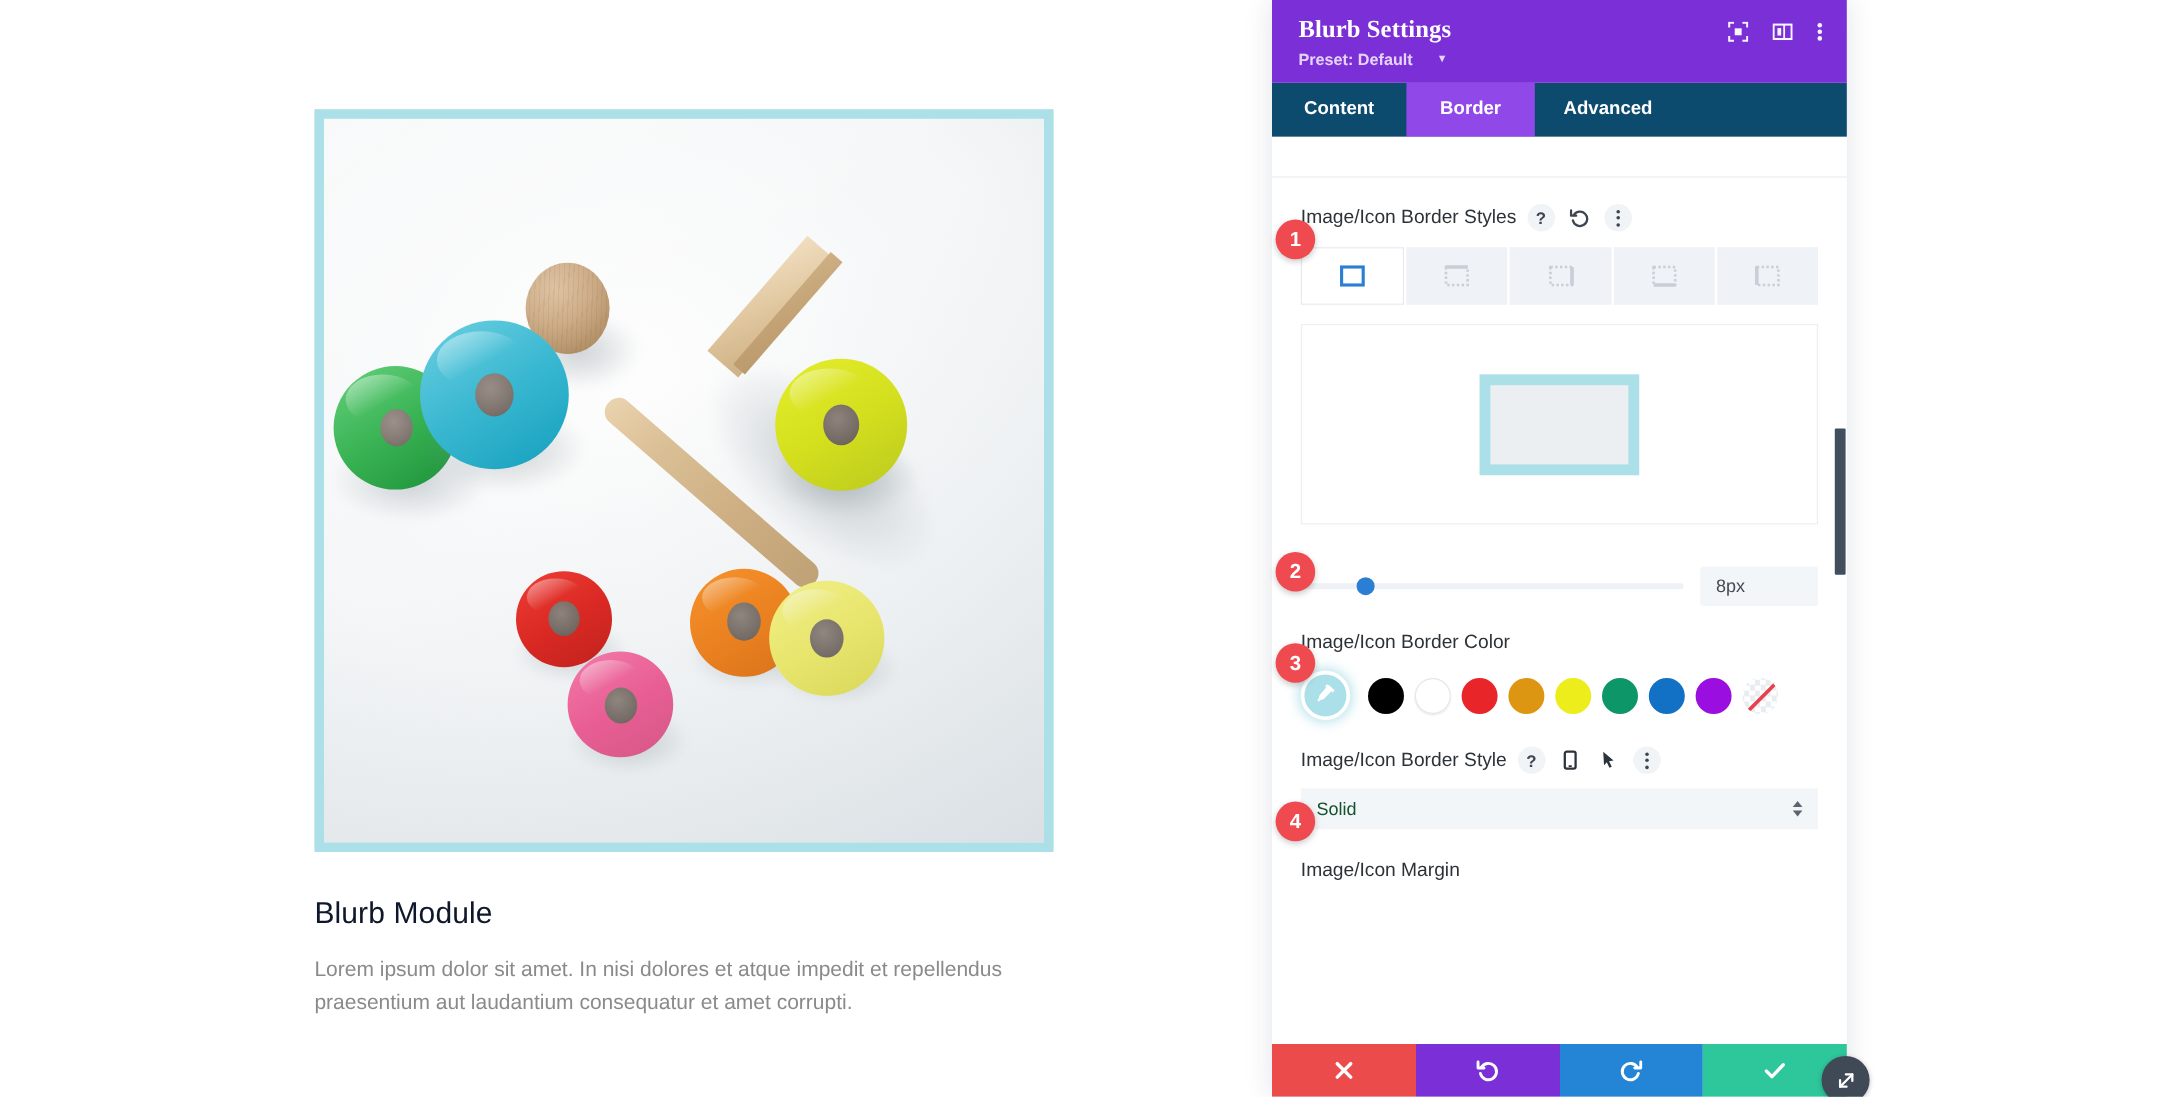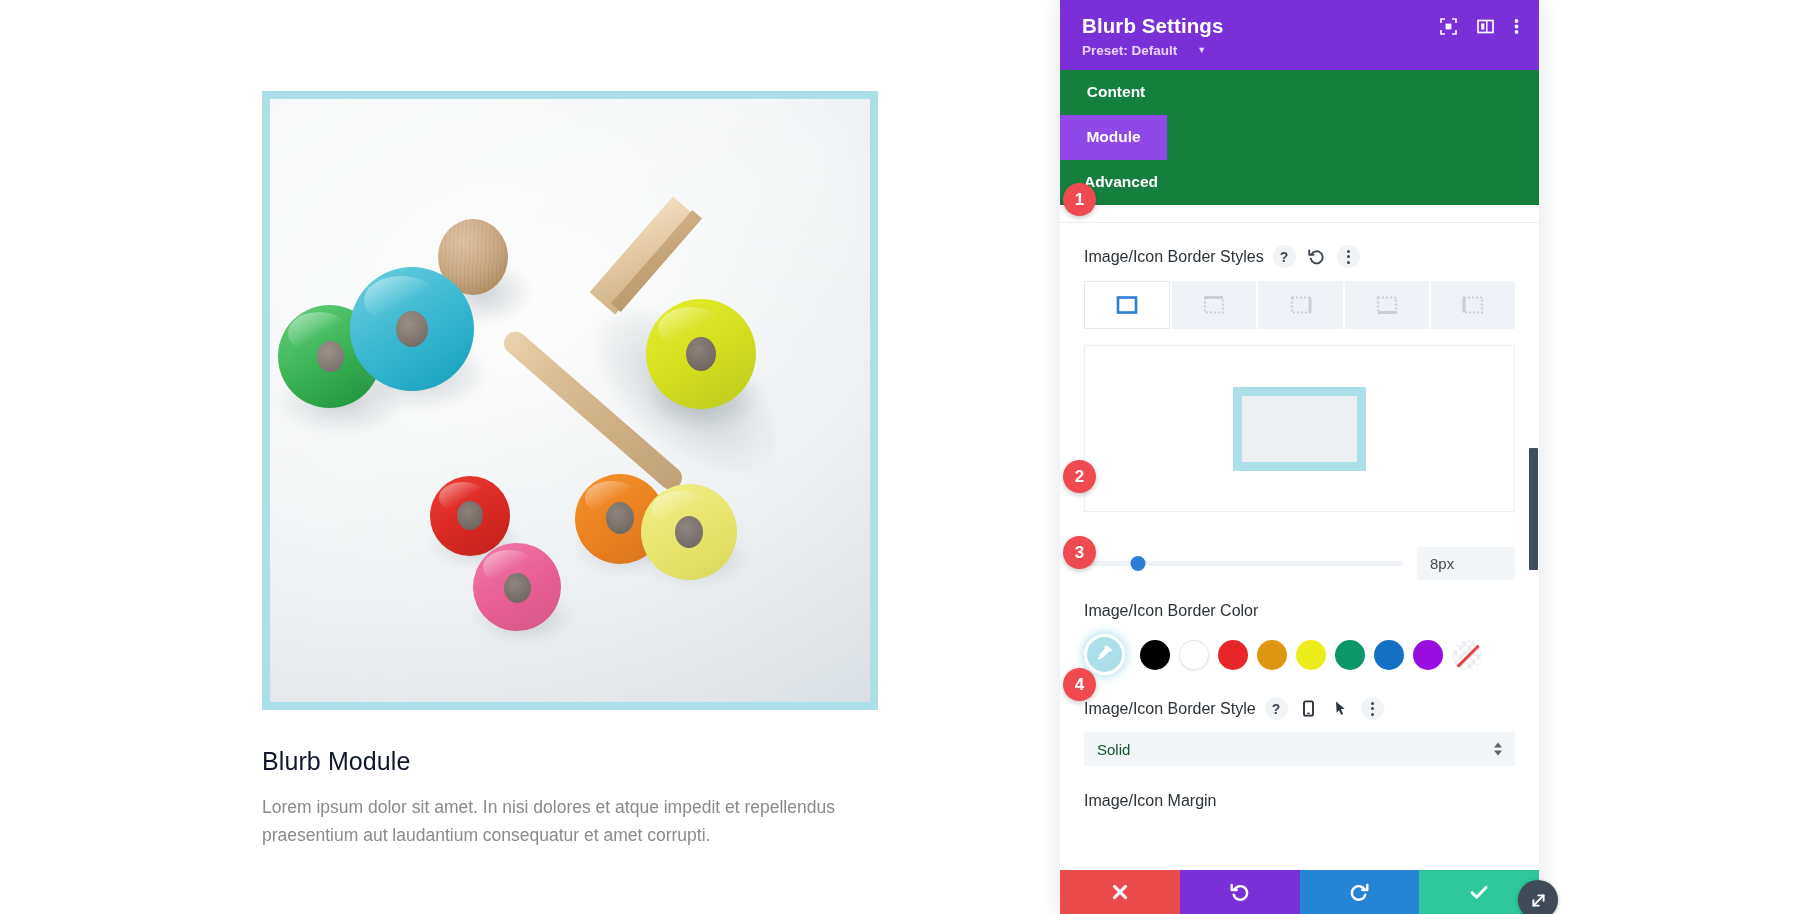--- a/index.html
+++ b/index.html
@@ -94,39 +94,39 @@
   .panel {
     position: absolute; left: 1060px; top: 0;
     width: 479px; height: 914px;
     background: #f4f8fc;
     display: flex; flex-direction: column;
     box-shadow: 0 0 22px rgba(20,40,70,.13);
   }
   .panel-head { background: #7a2fd4; background: #7b2fd6; padding: 14px 20px 12px 22px; position: relative; }
   .panel-head { background: #7a30d6; }
   .panel-title-row { display: flex; align-items: flex-start; justify-content: space-between; }
-  .panel-title { color: #fff; font-size: 20.5px; font-weight: 700; letter-spacing: .1px; }
+  .panel-title { color: #fff; font-size: 20.5px; font-weight: 700; letter-spacing: .1px; font-family: Liberation Serif, serif; }
   .head-icons { display: flex; align-items: center; gap: 20px; padding-top: 4px; }
   .head-icons .hi { cursor: pointer; opacity: .95; display: flex; }
   .preset-row { margin-top: 5px; display: flex; align-items: center; gap: 20px; }
   .preset-text { color: #e6d4f8; font-size: 13.5px; font-weight: 700; }
   .caret-tiny { color: #e6d4f8; font-size: 9px; line-height: 1; }
 
-  .tabs { display: flex; background: #15803d; flex-direction: column; }
+  .tabs { display: flex; background: #0c4a6e; }
   .tab {
     padding: 13px 0 14px 0;
     color: #fff; font-size: 15.5px; font-weight: 700;
     cursor: pointer; text-align: center;
   }
   .tab.t-content { width: 112px; }
   .tab.t-design  { width: 107px; background: #9148e8; }
   .tab.t-adv     { width: 122px; }
 
   .panel-body { flex: 1; background: #fff; position: relative; overflow: hidden; }
-  .body-scroll { position: absolute; inset: 0; padding: 0 24px; }
+  .body-scroll { position: absolute; inset: 0; padding: 16px 24px; }
 
   .top-stub { height: 18px; border-bottom: 1px solid #eaeef2; margin: 0 -24px 0 -24px; }
 
   .field { padding-top: 22px; }
   .field-label-row { display: flex; align-items: center; gap: 9px; }
   .field-label { font-size: 16px; color: #2c3338; font-weight: 400; }
   .mini-btn {
     width: 23px; height: 23px; border-radius: 50%;
     background: #f1f4f7;
     display: flex; align-items: center; justify-content: center;
@@ -356,21 +356,21 @@
         </div>
       </div>
       <div class="preset-row">
         <span class="preset-text">Preset: Default</span>
         <span class="caret-tiny">▼</span>
       </div>
     </div>
 
     <div class="tabs">
       <div class="tab t-content">Content</div>
-      <div class="tab t-design">Module</div>
+      <div class="tab t-design">Border</div>
       <div class="tab t-adv">Advanced</div>
     </div>
 
     <div class="panel-body">
       <div class="body-scroll">
 
         <div class="top-stub"></div>
 
         <div class="field">
           <div class="field-label-row">

